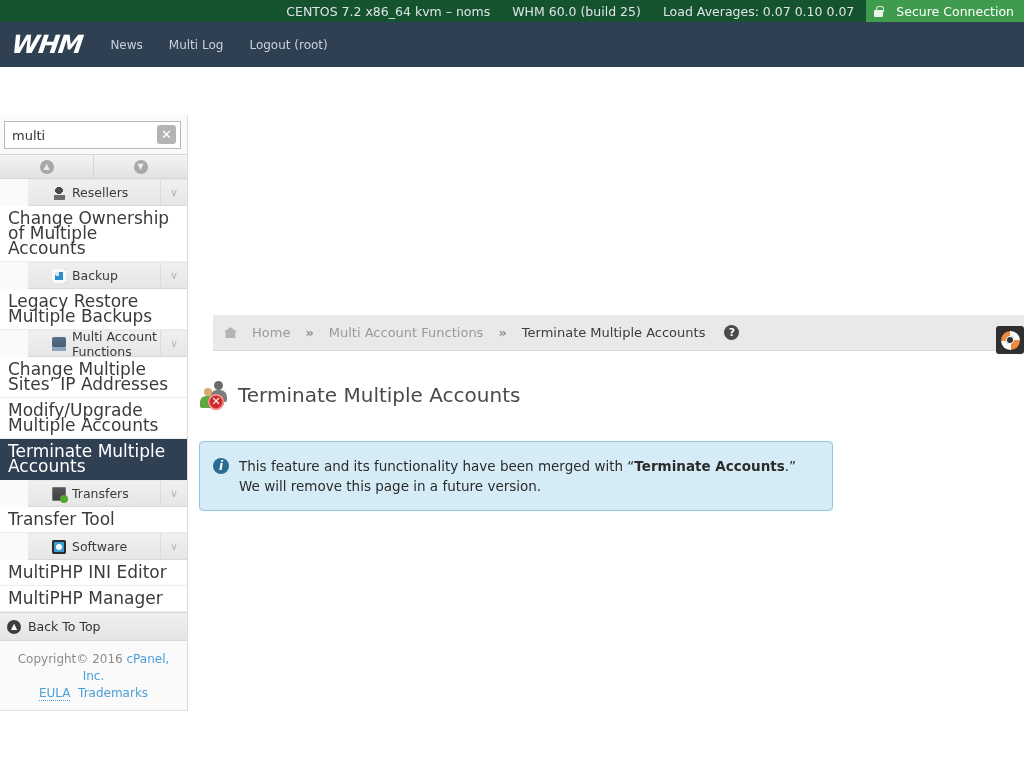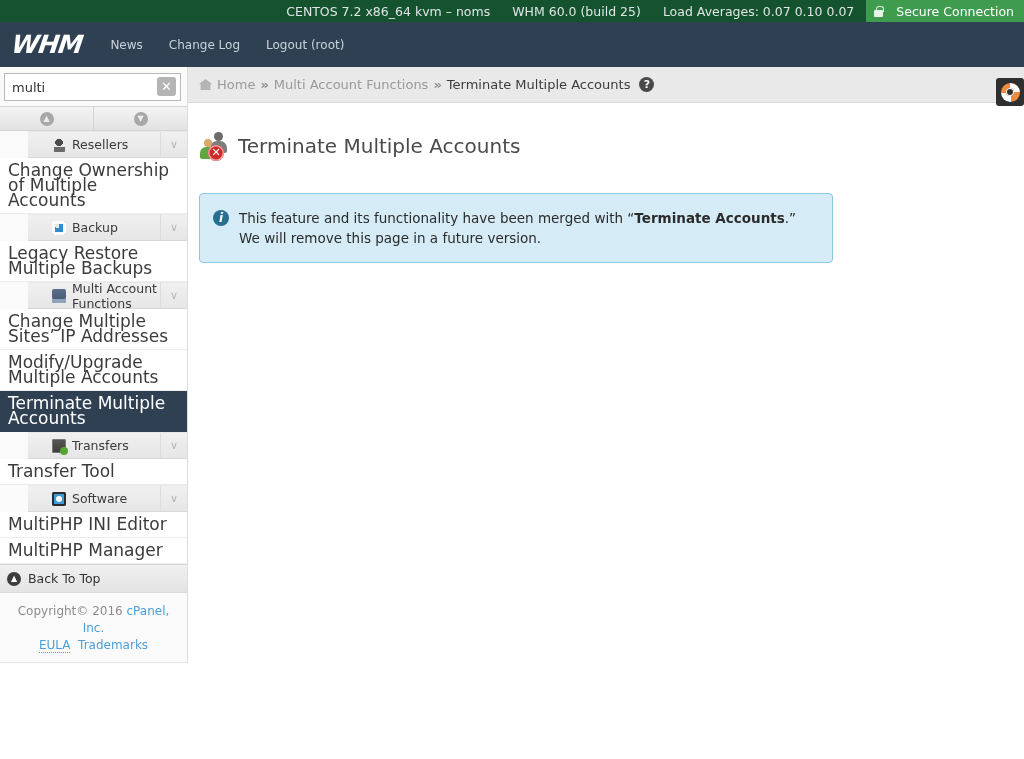--- a/index.html
+++ b/index.html
@@ -94,21 +94,21 @@
     color: #c9d2da;
     font-size: 12px;
     text-decoration: none;
     margin-right: 26px;
   }
 
   
   .body-wrap {
     display: flex;
     height: 692px;
-    align-items: flex-start;
+    align-items: center;
   }
 
   
   .sidebar {
     width: 187px;
     min-width: 187px;
     background: #fafafa;
     border-right: 1px solid #dcdcdc;
     position: relative;
   }
@@ -300,21 +300,22 @@
   }
   .breadcrumb-bar {
     height: 35px;
     background: #e9e9e9;
     border-bottom: 1px solid #dadada;
     display: flex;
     align-items: center;
     padding-left: 11px;
     font-size: 13px;
     color: #9a9a9a;
-    gap: 5px;
+    gap: 15px;
+    margin-left: 25px;
   }
   .home-icon {
     width: 13px; height: 11px;
     background: #b4b4b4;
     clip-path: polygon(50% 0, 100% 45%, 88% 45%, 88% 100%, 12% 100%, 12% 45%, 0 45%);
     display: inline-block;
   }
   .crumb-sep { color: #8e8e8e; font-weight: bold; }
   .crumb-current { color: #3c3c3c; }
   .help-circle {
@@ -475,21 +476,21 @@
   </div>
   <div class="secure-badge">
     <span class="lock-glyph"></span>
     <span>Secure Connection</span>
   </div>
 </div>
 
 <div class="topnav">
   <span class="whm-logo">WHM</span>
   <a href="#">News</a>
-  <a href="#">Change Log</a>
+  <a href="#">Multi Log</a>
   <a href="#">Logout (root)</a>
 </div>
 
 <div class="body-wrap">
 
   <div class="sidebar">
 
     <div class="search-row">
       <div class="search-box">
         <input type="text" value="multi" style="">

